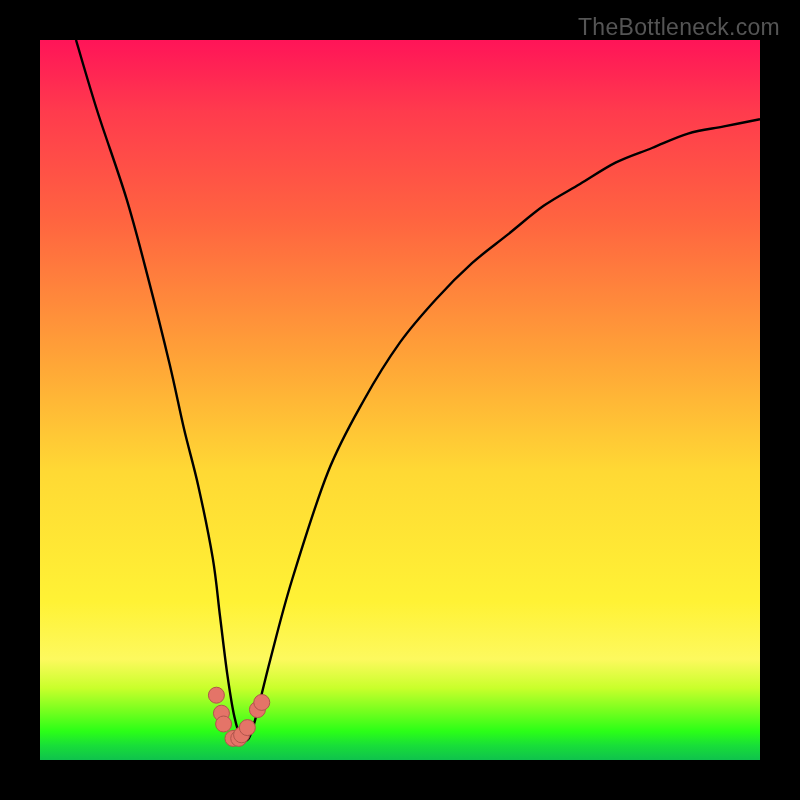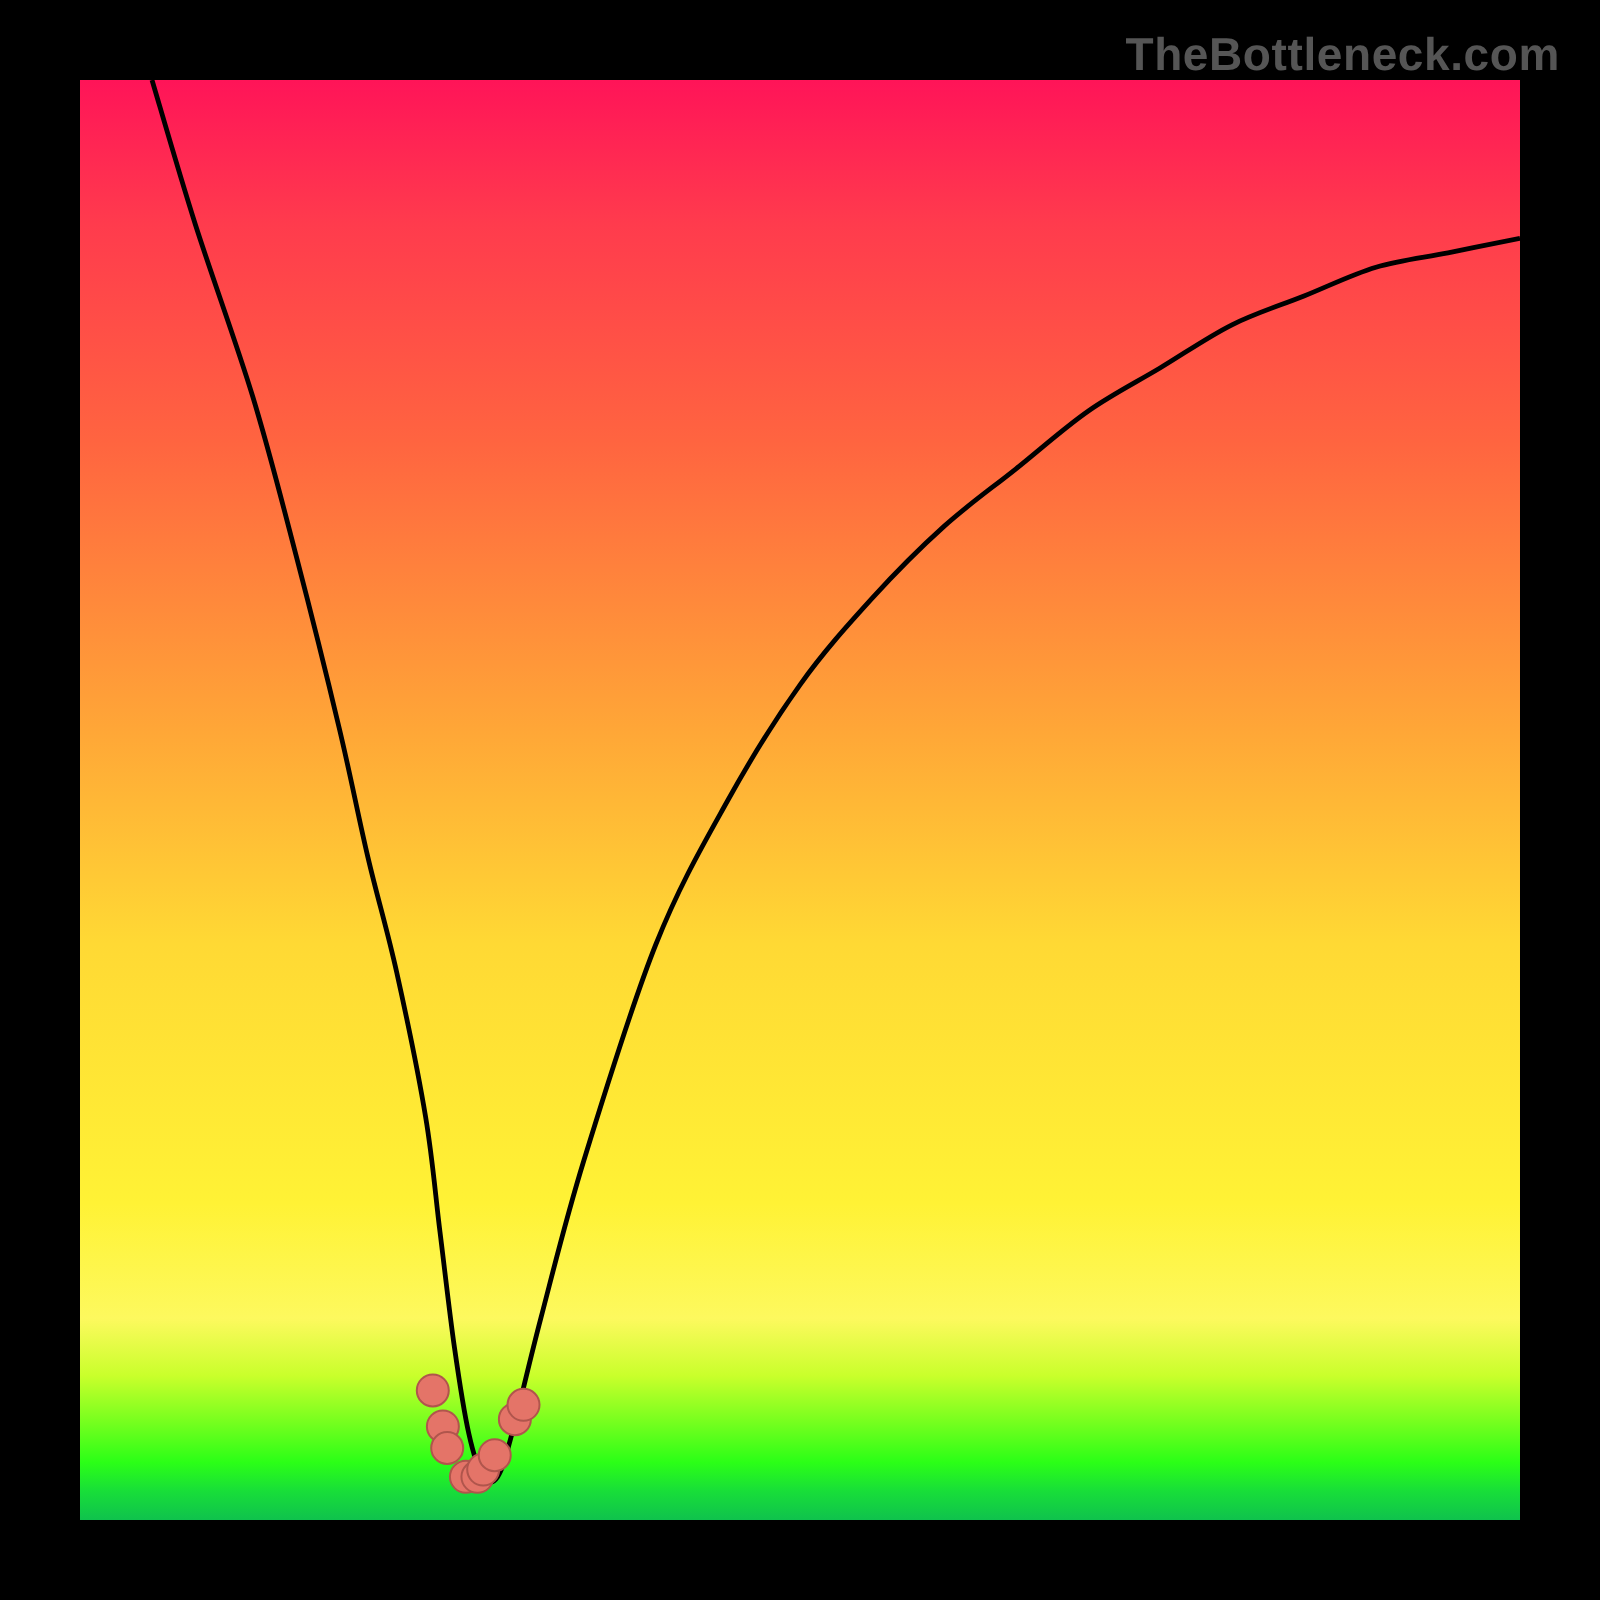--- a/index.html
+++ b/index.html
@@ -38,21 +38,21 @@
       #2bff17 96%,
       #18de39 98%,
       #0fc24d 100%
     );
   }
   .watermark {
     position: absolute;
     top: 14px;
     right: 20px;
     font-size: 23px;
-    font-weight: bold;
+    font-weight: normal;
     color: #555;
     letter-spacing: 0.3px;
   }
   svg.overlay {
     position: absolute;
     left: 0;
     top: 0;
     width: 720px;
     height: 720px;
   }

